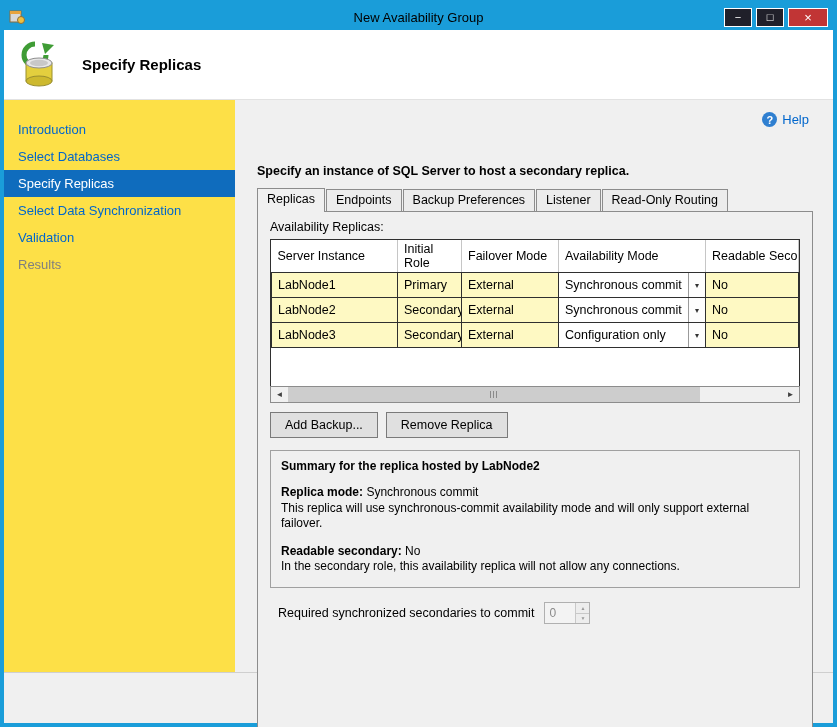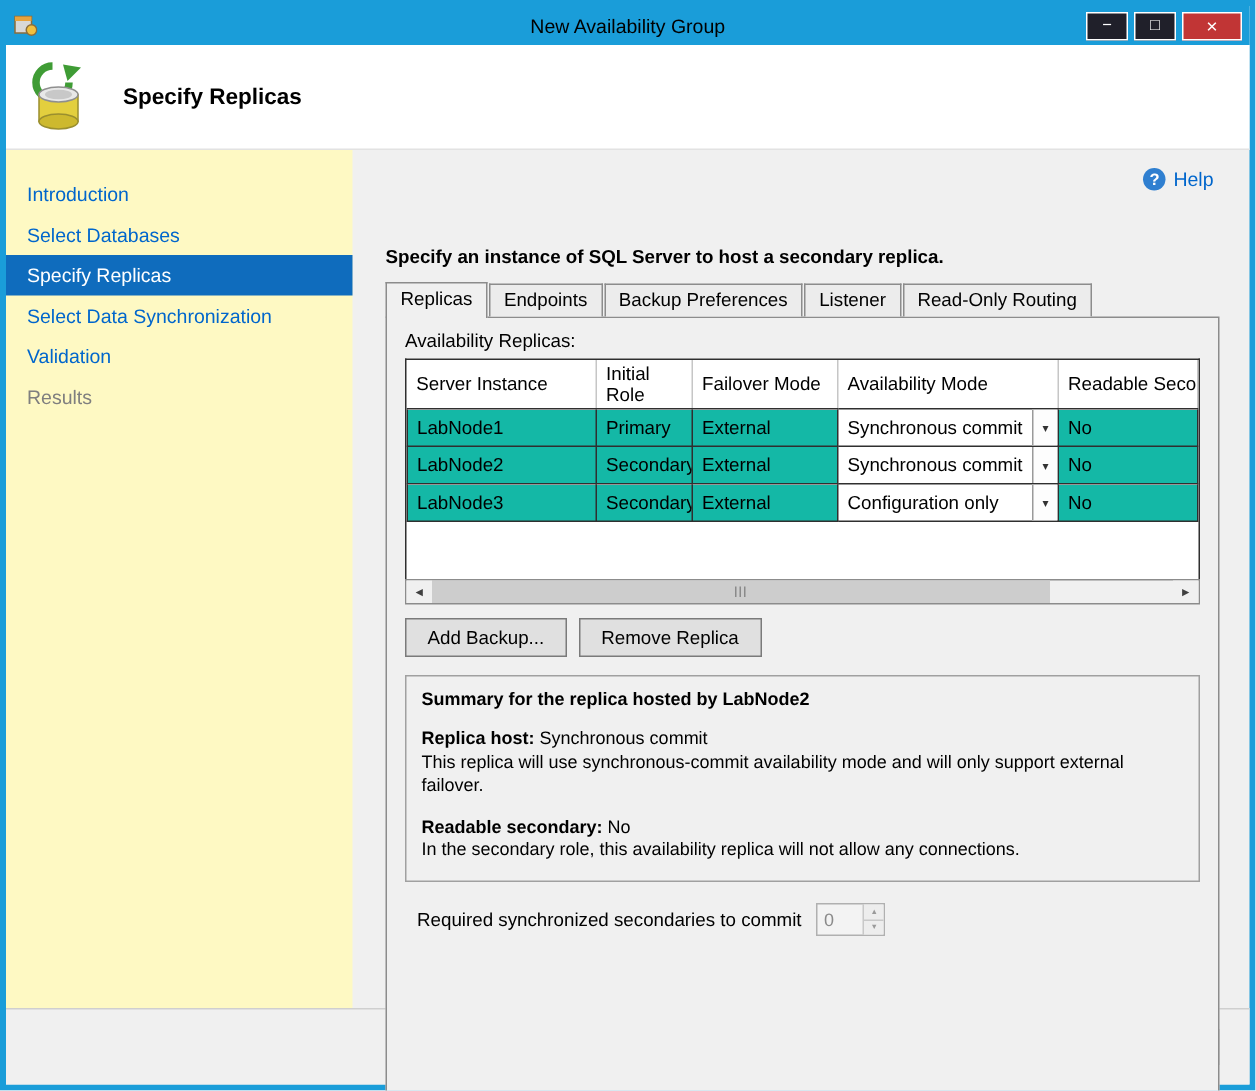--- a/index.html
+++ b/index.html
@@ -43,21 +43,21 @@
     display: flex; align-items: center; gap: 18px;
     padding: 0 14px;
   }
   .header-title { font-size: 15px; font-weight: bold; color: #000; }
 
   
   .body { flex: 1 1 auto; display: flex; min-height: 0; }
 
   .sidebar {
     width: 231px; flex: 0 0 auto;
-    background: #fef9c3; padding-top: 16px;
+    background: #fde047; padding-top: 16px;
   }
   .nav-item {
     font-size: 13px; padding: 6px 14px;
     color: #0066cc; cursor: pointer; white-space: nowrap;
   }
   .nav-item.selected { background: #0f6cbd; color: #ffffff; }
   .nav-item.disabled { color: #7f7f7f; cursor: default; }
 
   .content { flex: 1 1 auto; position: relative; padding: 14px 20px 0 14px; }
 
@@ -107,21 +107,21 @@
   col.c-server { width: 126px; } col.c-role { width: 64px; }
   col.c-failover { width: 97px; } col.c-avail { width: 147px; }
   table.replicas th {
     font-weight: normal; text-align: left; vertical-align: middle;
     padding: 2px 6px; height: 32px; background: #fff;
     border-right: 1px solid #c6c6c6; border-bottom: 1px solid #2f2f2f;
     overflow: hidden;
   }
   table.replicas th.nowrap { white-space: nowrap; }
   table.replicas td {
-    height: 25px; padding: 0 6px; background: #14b8a6;
+    height: 25px; padding: 0 6px; background: #fef9c3;
     border: 1px solid #2f2f2f;
     white-space: nowrap; overflow: hidden;
   }
   table.replicas td.combo-cell { padding: 0; }
   .combo { display: flex; align-items: center; height: 100%; background: #fff; cursor: pointer; }
   .combo-text { flex: 1; padding: 0 6px; overflow: hidden; white-space: nowrap; }
   .combo-btn {
     width: 17px; align-self: stretch;
     border-left: 1px solid #9a9a9a; background: #fdfdfd;
     display: flex; align-items: center; justify-content: center;
@@ -330,21 +330,21 @@
         </div>
 
         <div class="grid-buttons">
           <button class="btn">Add Backup...</button>
           <button class="btn">Remove Replica</button>
         </div>
 
         <div class="summary-box">
           <div class="summary-title">Summary for the replica hosted by LabNode2</div>
           <div class="summary-line">
-            <b>Replica host:</b>
+            <b>Replica mode:</b>
             <span>Synchronous commit</span>
           </div>
           <div class="summary-line">This replica will use synchronous-commit availability mode and will only support external failover.</div>
           <div class="summary-gap"></div>
           <div class="summary-line">
             <b>Readable secondary:</b>
             <span>No</span>
           </div>
           <div class="summary-line">In the secondary role, this availability replica will not allow any connections.</div>
         </div>

